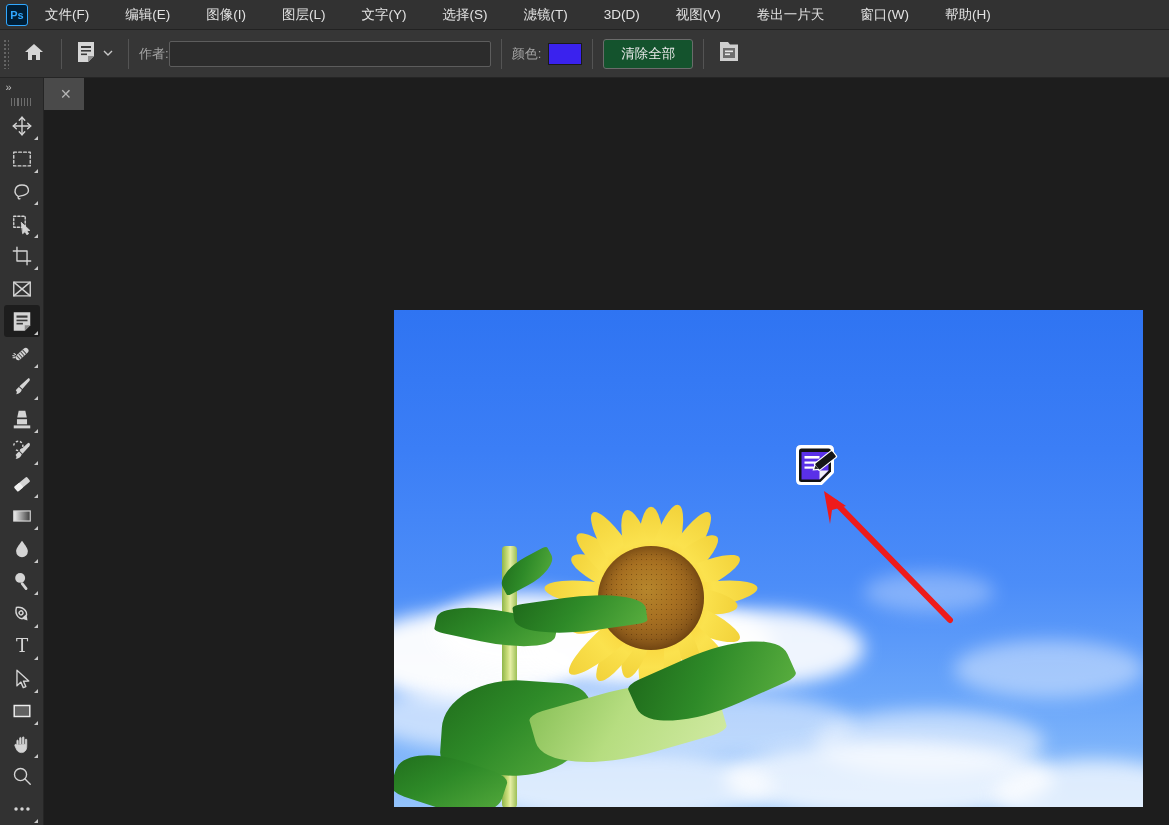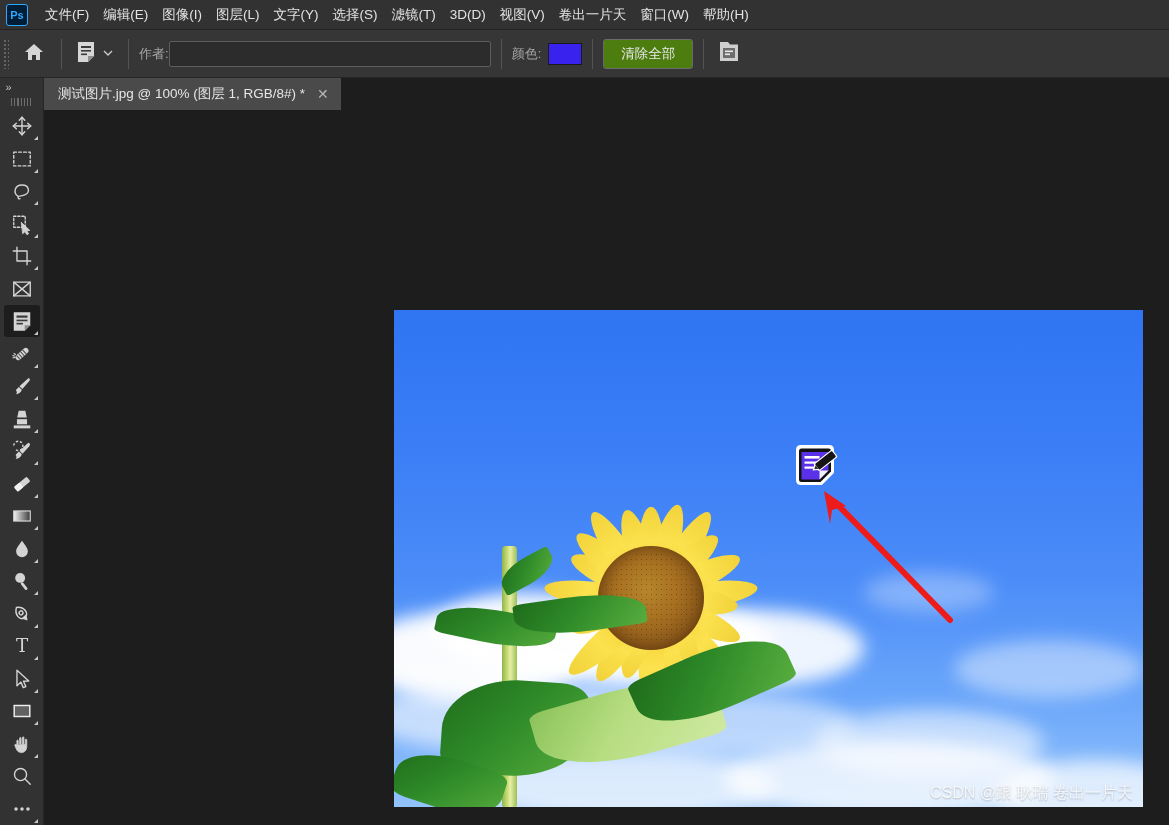--- a/index.html
+++ b/index.html
@@ -53,21 +53,21 @@
   #author-input{
     width:322px; height:26px; background:#2c2c2c;
     border:1px solid #5d5d5d; border-radius:2px;
     color:#e0e0e0; font-size:13px; padding:0 6px; outline:none;
     font-family:"Liberation Sans",sans-serif;
   }
   #color-swatch{
     width:34px; height:22px; border:1px solid #1a1a1a; cursor:pointer;
   }
   #clear-all-btn{
-    height:30px; padding:0 17px; background:#4d7c0f;
+    height:30px; padding:0 17px; background:#14532d;
     border:1px solid #6b6b6b; border-radius:3px;
     color:#e8e8e8; font-size:13.5px; cursor:pointer;
     font-family:"Liberation Sans",sans-serif;
   }
   #notes-panel-btn{
     width:30px; height:30px; display:flex; align-items:center; justify-content:center;
     border-radius:3px;
   }
 
   
@@ -175,21 +175,21 @@
     font-family:"Liberation Sans","DejaVu Sans",sans-serif;
   }
 </style>
 </head>
 <body>
 
 <div id="app">
 
   <div id="menubar">
     <div id="ps-logo">Ps</div>
-    <div id="menu-items" style="display: flex; align-items: flex-start;">
+    <div id="menu-items" style="display: flex; align-items: flex-start; gap: 22px;">
         <div class="menu-item">文件(F)</div>
         <div class="menu-item">编辑(E)</div>
         <div class="menu-item">图像(I)</div>
         <div class="menu-item">图层(L)</div>
         <div class="menu-item">文字(Y)</div>
         <div class="menu-item">选择(S)</div>
         <div class="menu-item">滤镜(T)</div>
         <div class="menu-item">3D(D)</div>
         <div class="menu-item">视图(V)</div>
         <div class="menu-item">卷出一片天</div>
@@ -466,21 +466,20 @@
               <circle cx="18.5" cy="12" r="1.9" fill="#d4d4d4"></circle>
             </svg>
           </span>
           <span class="tri"></span>
         </div>
       </div>
   </div>
 
   <div id="tabbar">
     <div id="doc-tab">
-      <span id="doc-tab-title">测试图片.jpg @ 100% (图层 1, RGB/8#) *</span>
       <span id="doc-tab-close">✕</span>
     </div>
   </div>
 
   <div id="canvas-area">
     <div id="image-canvas">
 
       <div id="sky"></div>
 
       <div id="cloudgroup">
@@ -551,16 +550,15 @@
             <path d="M22.2 15.9 L18.7 18.25 L22.2 20.6 Z" fill="#2b2b2b"></path>
           </g>
         </svg>
       </div>
 
       <svg id="red-arrow" viewBox="0 0 749 497">
         <line x1="556" y1="310" x2="442" y2="193" stroke="#ee1b1b" stroke-width="6" stroke-linecap="round"></line>
         <path d="M430 181 L452 196 L438 200 L436 214 Z" fill="#ee1b1b"></path>
       </svg>
 
-      <div id="watermark">CSDN @跟 耿瑞 卷出一片天</div>
     </div>
   </div>
 </div>
 
 </body></html>

